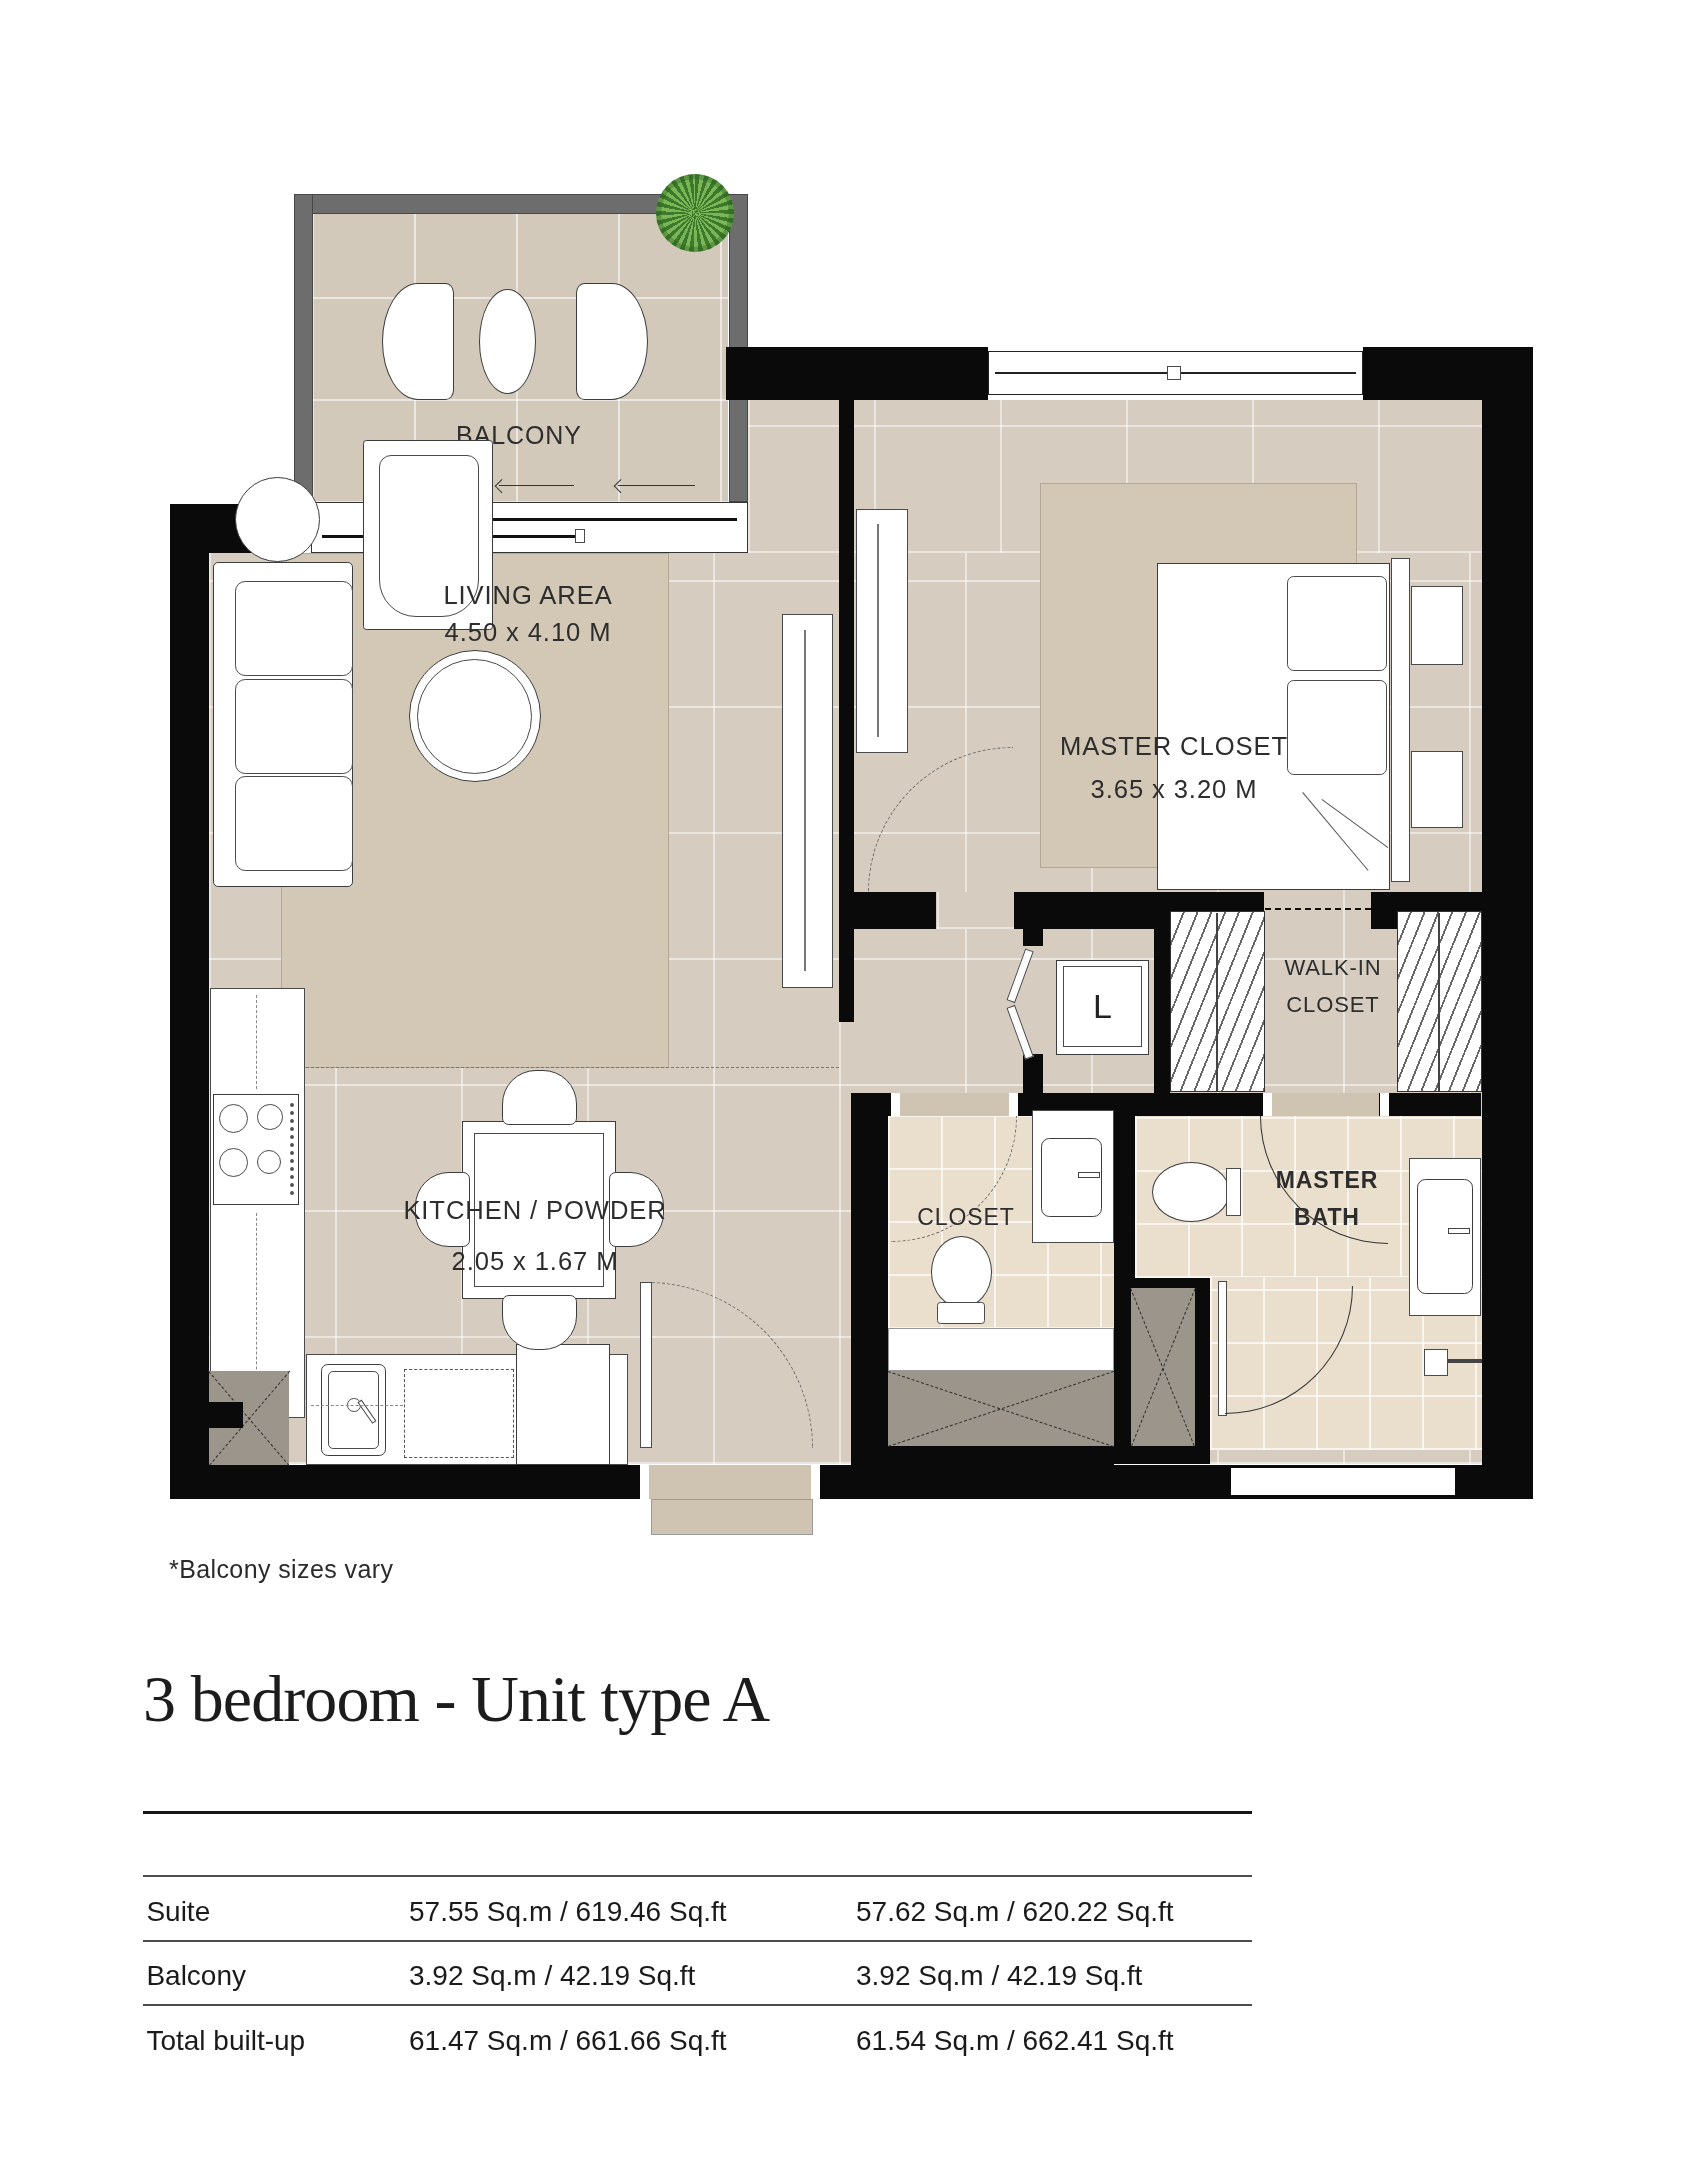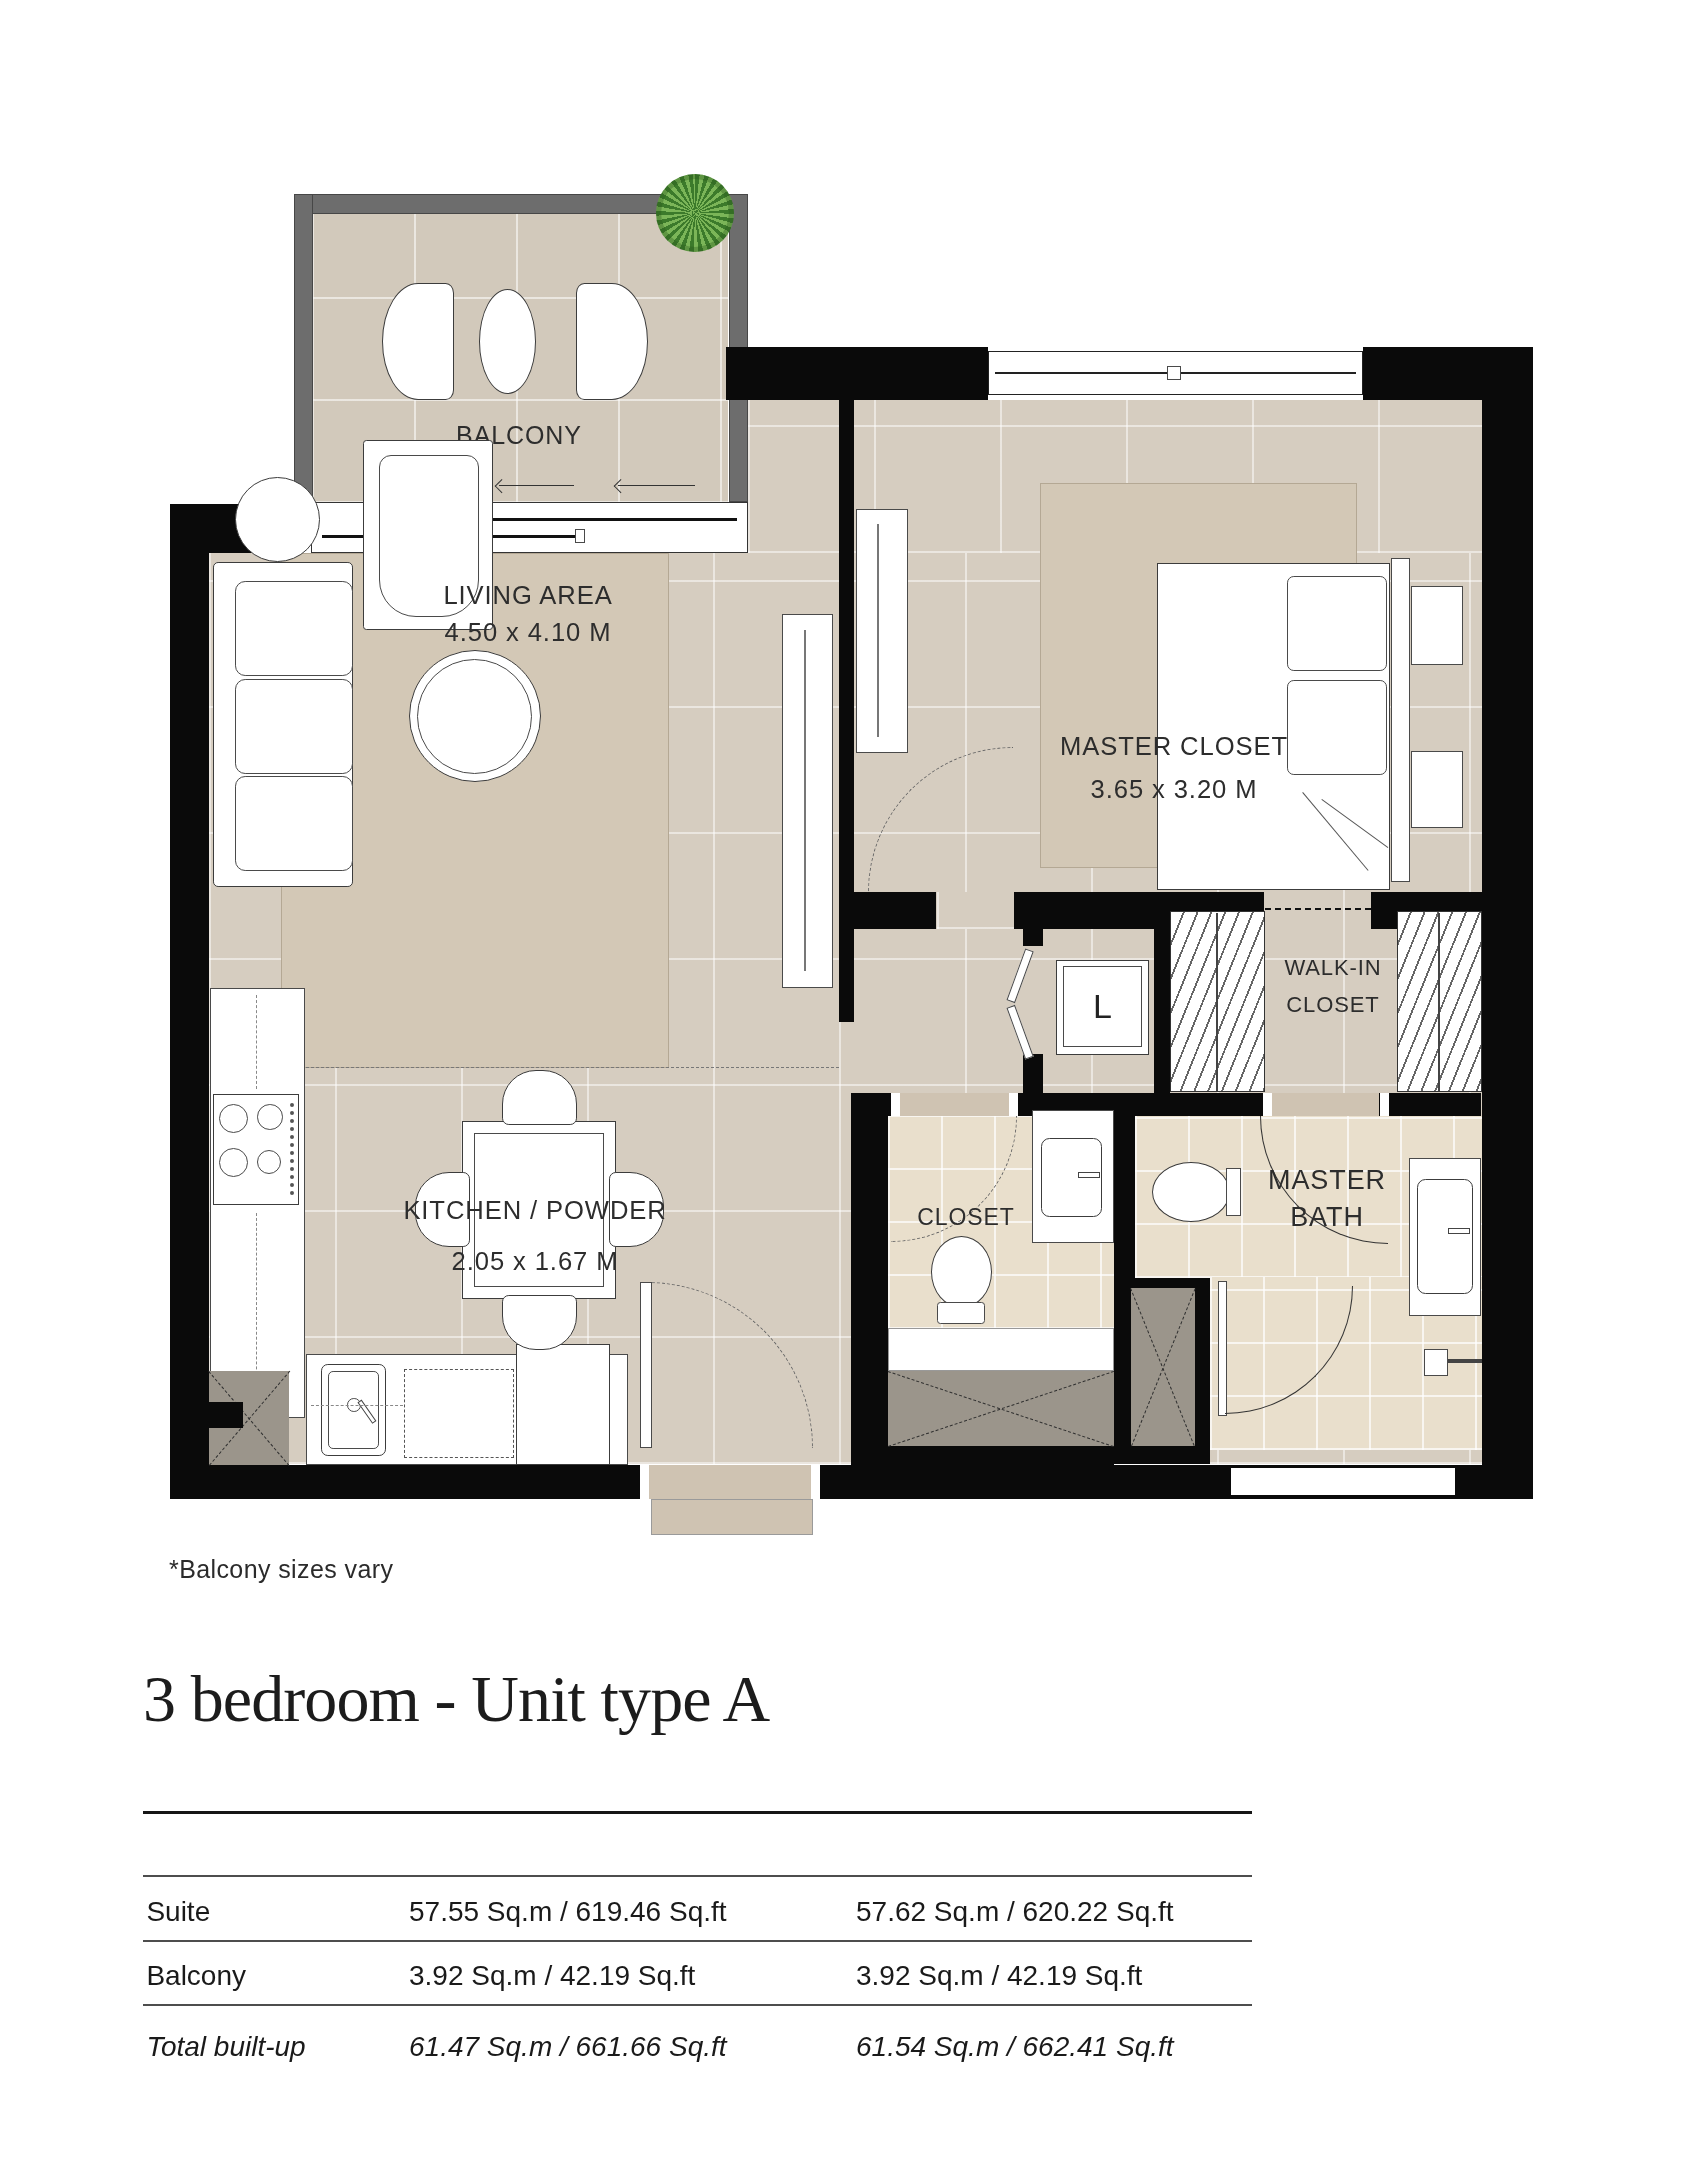--- a/index.html
+++ b/index.html
@@ -220,21 +220,21 @@
   </div>
   <div class="lbl" style="left:152px;top:1032px;width:426px;font-size:25.6px;line-height:51px;">
     <div>KITCHEN / POWDER</div>
     <div>2.05 x 1.67 M</div>
   </div>
   <div class="lbl" style="left:1095px;top:796px;width:136px;font-size:22px;line-height:37px;">
     <div>WALK-IN</div>
     <div>CLOSET</div>
   </div>
   <div class="lbl" style="left:711px;top:1051px;width:170px;font-size:23px;">CLOSET</div>
-  <div class="lbl" style="left:1072px;top:1009px;width:170px;font-size:27px;line-height:37px;">
+  <div class="lbl" style="left:1072px;top:1009px;width:170px;font-size:23px;line-height:37px;font-weight:bold;">
     <div>MASTER</div>
     <div>BATH</div>
   </div>
 </div>
 
 <div class="a note">*Balcony sizes vary</div>
 <div class="a title">3 bedroom - Unit type A</div>
 
 <div class="a tbl">
   <div class="a rule first" style="top:0;"></div>
@@ -244,19 +244,19 @@
     <span class="cell c2">57.55 Sq.m / 619.46 Sq.ft</span>
     <span class="cell c3">57.62 Sq.m / 620.22 Sq.ft</span>
   </div>
   <div class="a rule" style="top:129px;"></div>
   <div class="a trow" style="top:149px;">
     <span class="cell c1">Balcony</span>
     <span class="cell c2">3.92 Sq.m / 42.19 Sq.ft</span>
     <span class="cell c3">3.92 Sq.m / 42.19 Sq.ft</span>
   </div>
   <div class="a rule" style="top:193px;"></div>
-  <div class="a trow" style="top:220px;font-style:italic;">
+  <div class="a trow" style="top:214px;">
     <span class="cell c1">Total built-up</span>
     <span class="cell c2">61.47 Sq.m / 661.66 Sq.ft</span>
     <span class="cell c3">61.54 Sq.m / 662.41 Sq.ft</span>
   </div>
 </div>
 
 
 </body></html>

